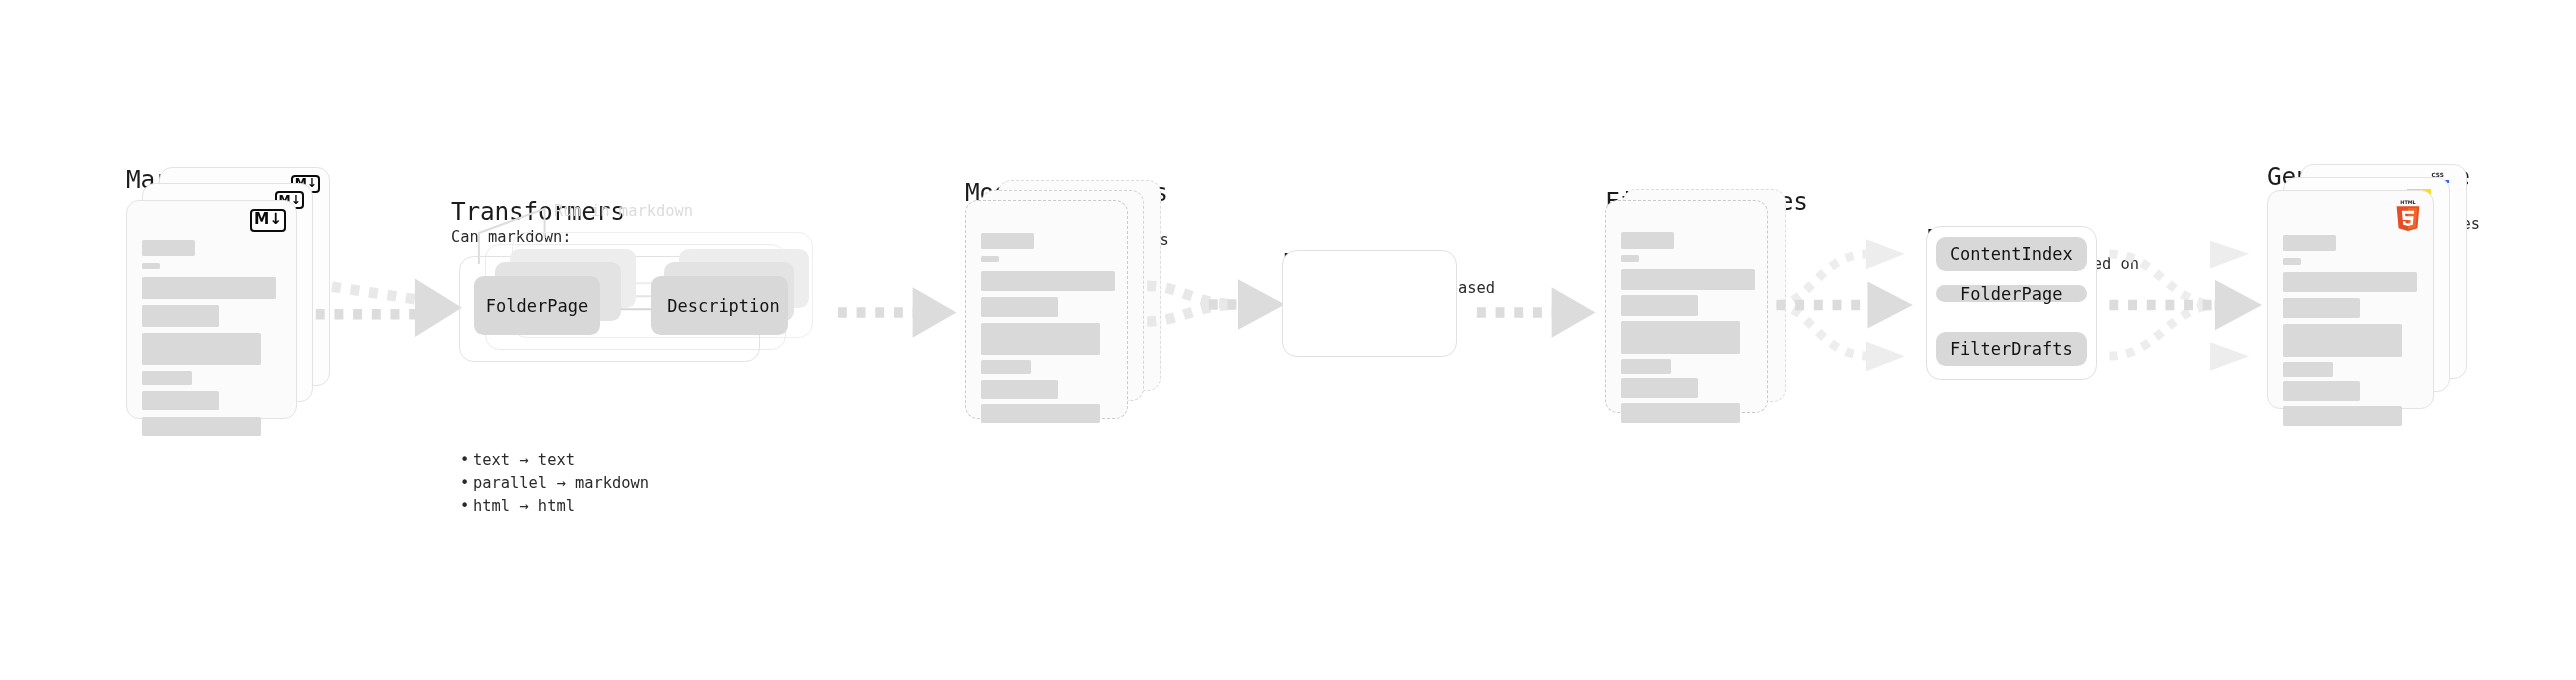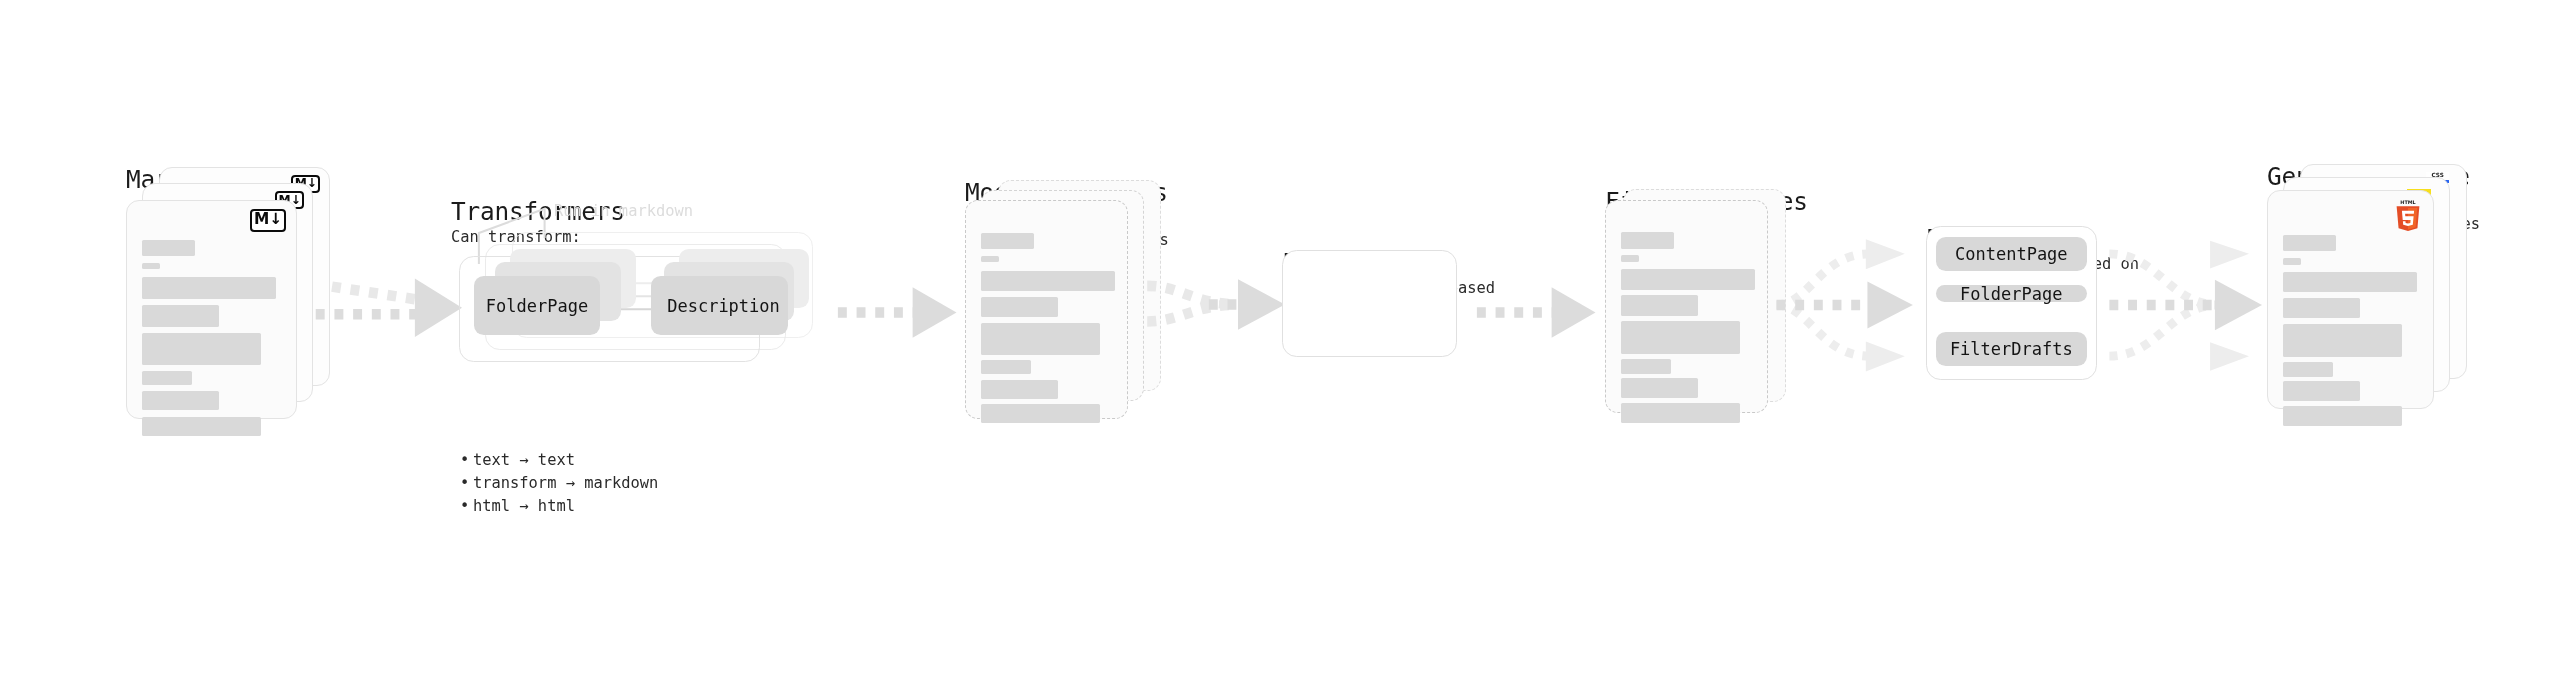--- a/index.html
+++ b/index.html
@@ -177,25 +177,25 @@
     </div>
 
     <div class="pill l3" style="left:228px; top:50px; width:130px; height:59px;"></div>
     <div class="pill l2" style="left:213px; top:63px; width:130px; height:59px;"></div>
     <div class="pill" style="left:200px; top:77px; width:137px; height:59px;padding-left:8px;">
       <span>Description</span>
     </div>
 
     <div class="title" style="left:-4.1px; top:183px;">Transformers</div>
 
-    <div class="caption-head" style="left:-4.1px; top:228px;">Can transform:</div>
+    <div class="caption-head" style="left:-4.1px; top:228px;">Can markdown:</div>
 
     <ul class="bullets" style="position:absolute; left:9px; top:250px;">
       <li>text → text</li>
-      <li>transform → markdown</li>
+      <li>parallel → markdown</li>
       <li>html → html</li>
     </ul>
   </div>
 
   <svg class="ov" style="left:833px; top:284px; width:130px; height:57px;" width="130" height="57" viewBox="0 0 160 70">
     <path d="M 6,35 L 105,35" stroke="#dcdcdc" stroke-width="13" fill="none" stroke-dasharray="11 12"></path>
     <polygon points="98,4 152,35 98,66" fill="#dcdcdc"></polygon>
   </svg>
 
   <div class="node" style="left:965px; top:180px;">
@@ -265,21 +265,21 @@
     <path d="M 4,85 L 120,85" stroke="#dcdcdc" stroke-width="13" fill="none" stroke-dasharray="11 12"></path>
     <polygon points="114,4 162,22 114,41" fill="#ededed"></polygon>
     <polygon points="116,56 172,85 116,114" fill="#dcdcdc"></polygon>
     <polygon points="114,130 162,148 114,167" fill="#ededed"></polygon>
   </svg>
 
   <div class="node" style="left:1926px; top:226px;">
     <div class="frame fill" style="left:0px; top:0px; width:171px; height:154px;"></div>
 
     <div class="pill" style="left:9.8px; top:11.4px; width:151px; height:34px;">
-      <span>ContentPage</span>
+      <span>ContentIndex</span>
     </div>
     <div class="pill" style="left:9.8px; top:59px; width:151px; height:17px;">
       <span>FolderPage</span>
     </div>
     <div class="pill" style="left:9.8px; top:106px; width:151px; height:34px;">
       <span>FilterDrafts</span>
     </div>
 
     <div class="title" style="left:-4.1px; top:177px;">Emitters</div>
 

